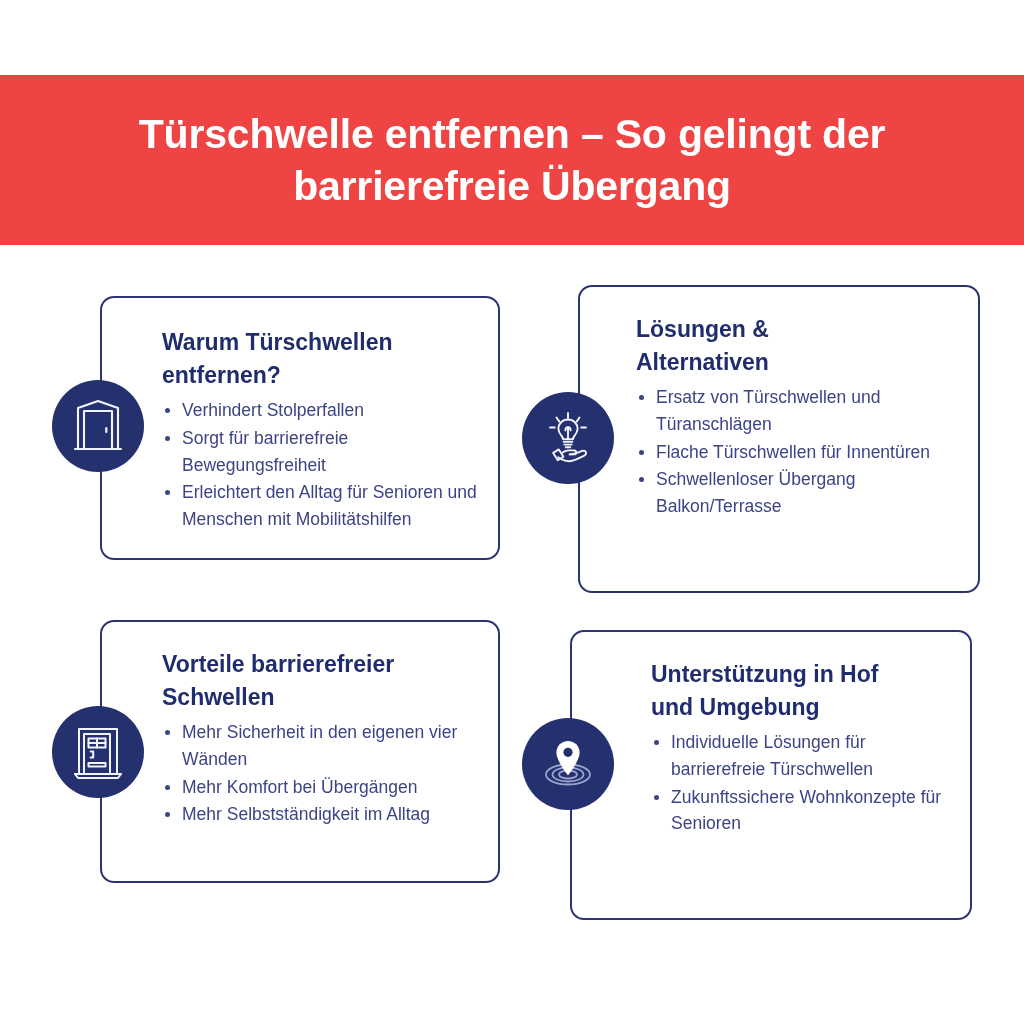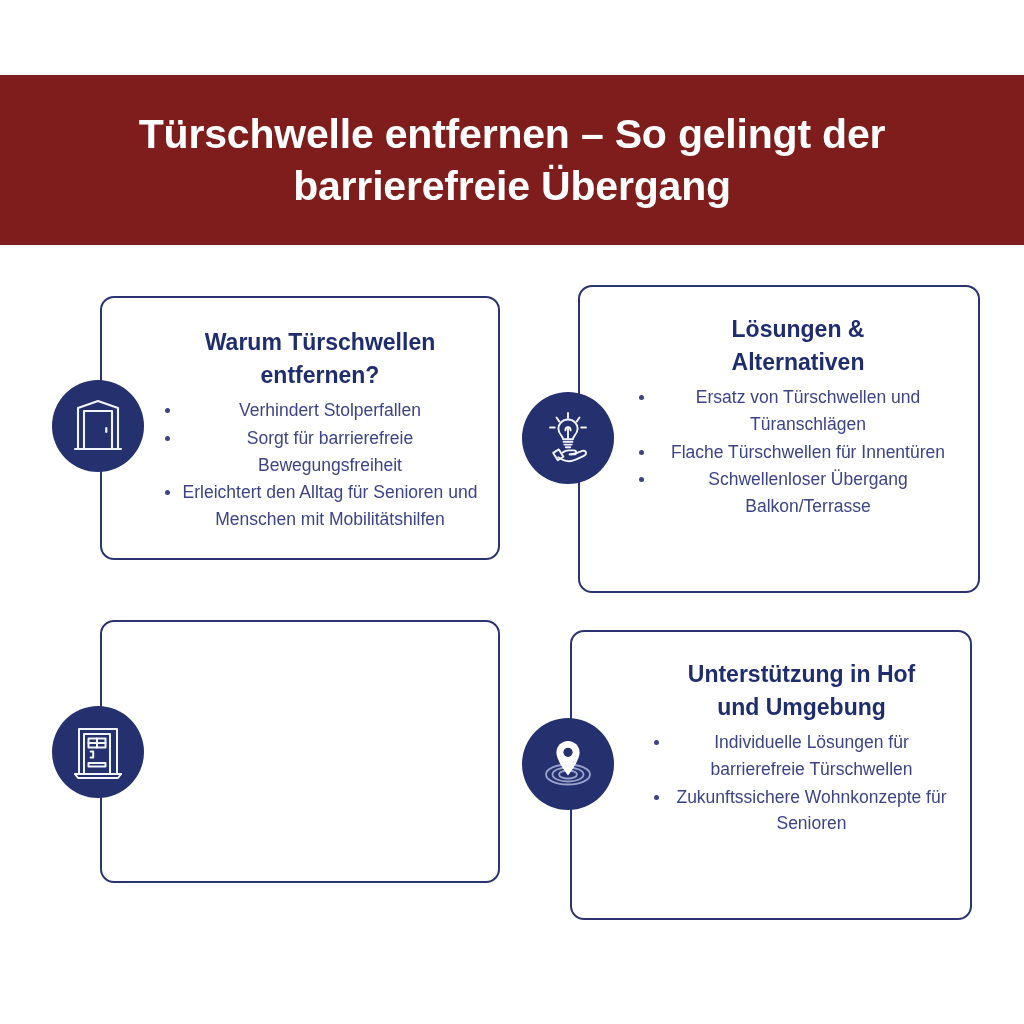--- a/index.html
+++ b/index.html
@@ -16,21 +16,21 @@
     position: relative;
   }
 
   
   .header-band {
     position: absolute;
     left: 0;
     top: 75px;
     width: 1024px;
     height: 170px;
-    background: #7f1d1d;
+    background: #ef4444;
     display: flex;
     align-items: center;
     justify-content: center;
     box-sizing: border-box;
     padding: 0 60px;
   }
   .header-title {
     color: #ffffff;
     font-size: 41px;
     line-height: 1.28;
@@ -41,21 +41,20 @@
     margin: 0;
   }
 
   
   .grid {
     position: absolute;
     left: 0;
     top: 245px;
     width: 1024px;
     height: 779px;
-    text-align: center;
   }
 
   .card-wrap {
     position: absolute;
   }
   .card {
     position: absolute;
     left: 0;
     top: 0;
     box-sizing: border-box;
@@ -206,20 +205,29 @@
         <path d="M22.6 42.6 c2-1.6 4.3-2.2 6.4-2.2 h4.9 c1.4 0 2.3 0.9 2.3 2 0 1.1-0.9 2-2.3 2 h-4.2"></path>
         <path d="M29.7 44.4 c4.3 0 9.3-2.3 12.6-3.5 1.6-0.6 3.2 0.2 3.6 1.5 0.4 1.3-0.3 2.5-1.7 3.2 -5.1 2.5-10.6 5.6-15.4 5.6 -4.4 0-7.8-1.9-10.6-3.9"></path>
 
         <path d="M13.2 42.9 l5.6-3.5 4.6 7.4 -5.6 3.5 z"></path>
       </svg>
     </span>
   </div>
 
   <div class="card-wrap" id="card-benefits">
     <div class="card"></div>
+    <div class="card-inner">
+      <h2 class="card-heading">Vorteile barrierefreier
+Schwellen</h2>
+      <ul class="card-list">
+        <li>Mehr Sicherheit in den eigenen vier Wänden</li>
+        <li>Mehr Komfort bei Übergängen</li>
+        <li>Mehr Selbstständigkeit im Alltag</li>
+      </ul>
+    </div>
   </div>
   <div class="icon-badge" id="badge-benefits">
     <span>
       <svg width="52" height="56" viewBox="0 0 52 56" fill="none" stroke="#f2f4fb" stroke-width="2" stroke-linejoin="round" stroke-linecap="round">
 
         <rect x="7" y="5" width="38" height="45"></rect>
 
         <rect x="12" y="10" width="26" height="40"></rect>
 
         <path d="M3 50 H49"></path>

